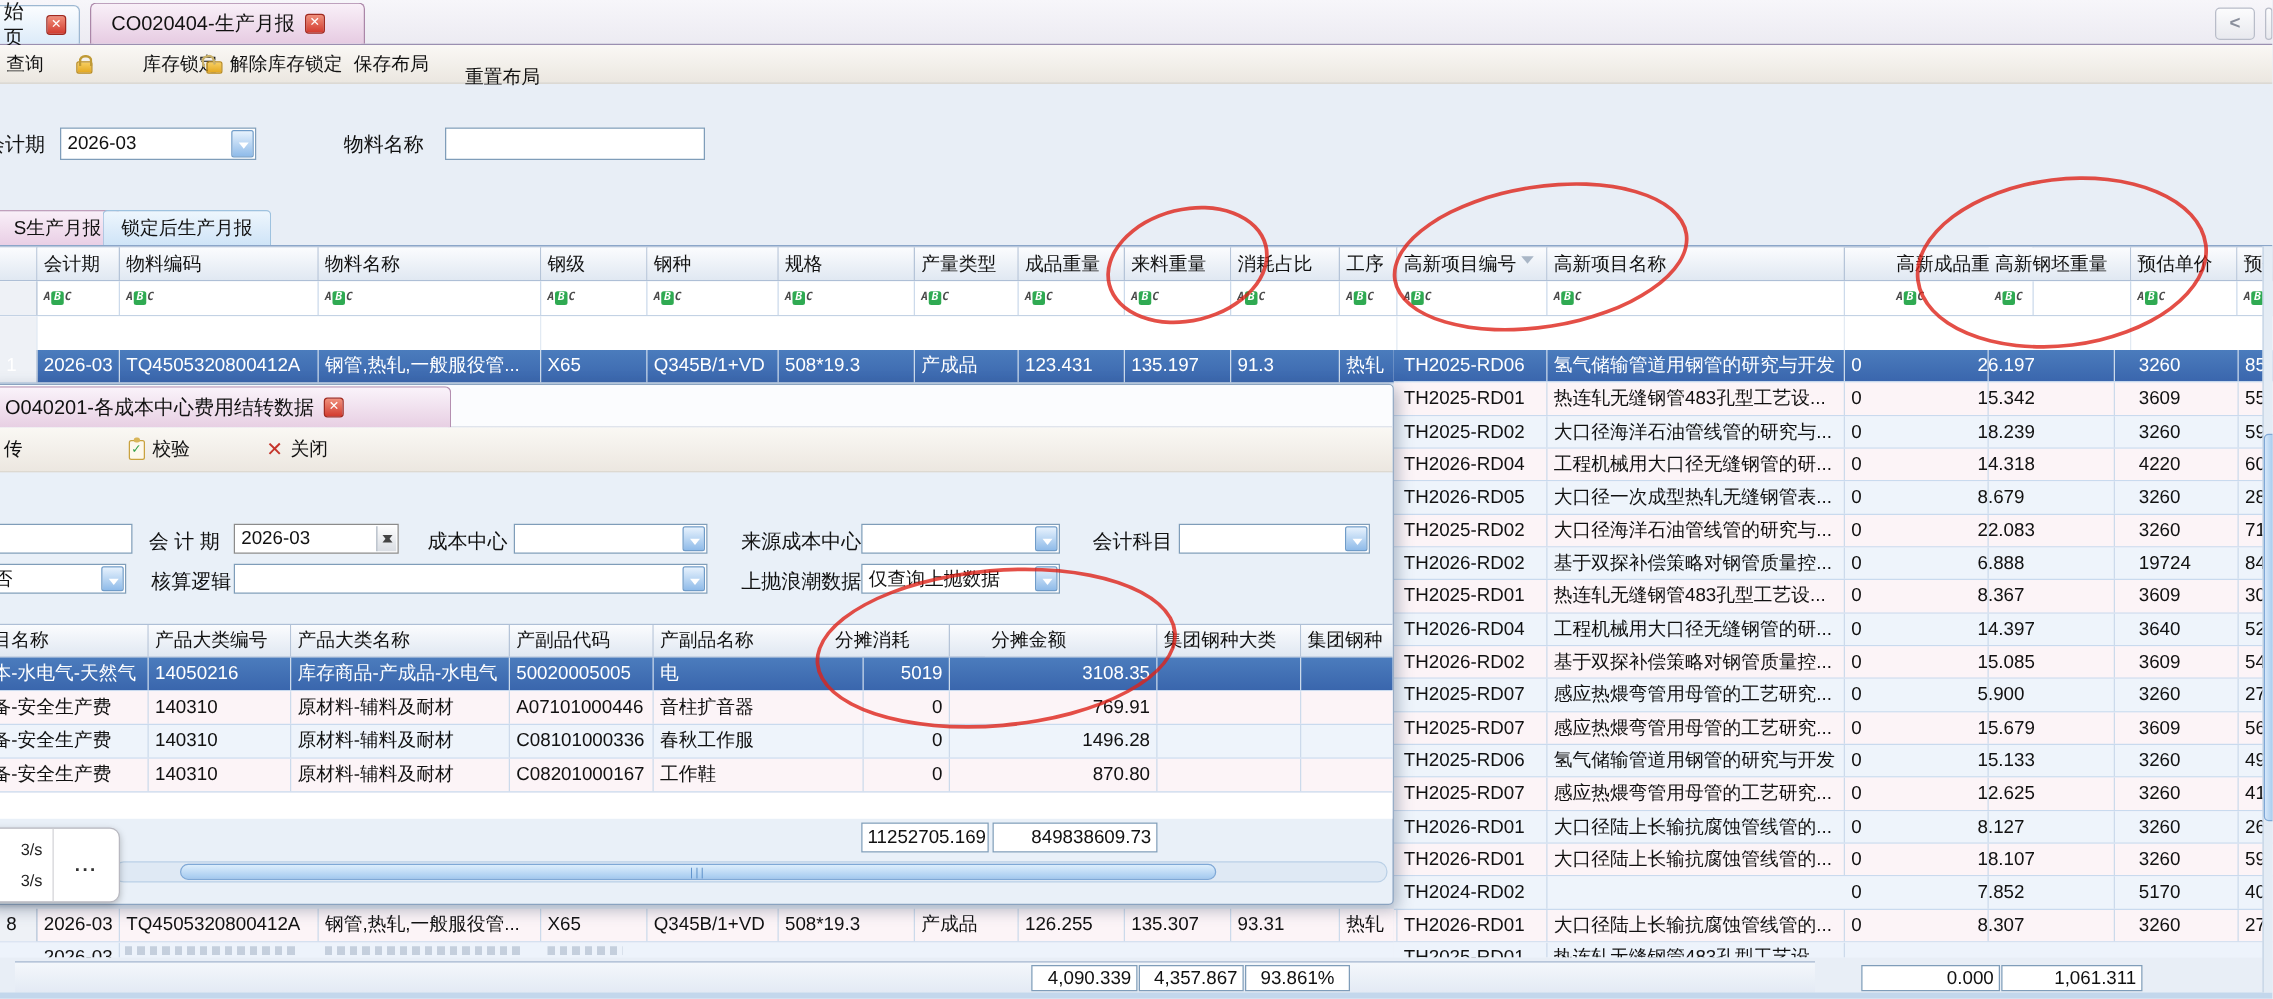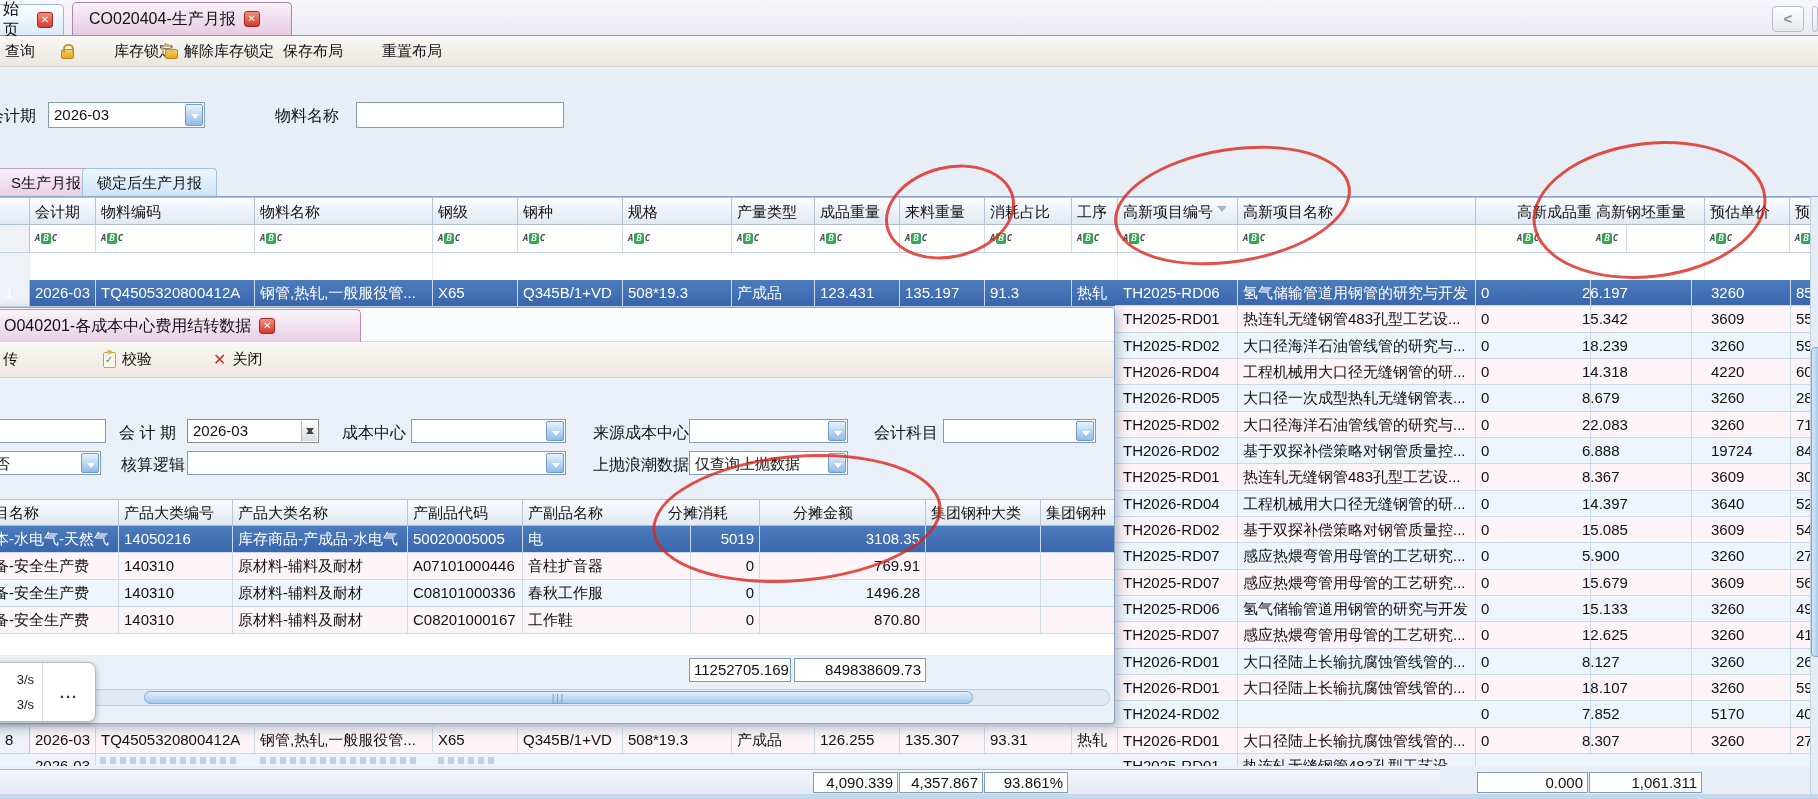--- a/index.html
+++ b/index.html
@@ -80,21 +80,21 @@
 .rrow { position:relative; height:26.33px; border-bottom:1px solid #c9daee; }
 .rrow:nth-of-type(odd) { background:#eef4fb; }
 .rrow:nth-of-type(even) { background:#fcf4f7; }
 .rrow:first-of-type { background:linear-gradient(#4b7cbd,#3a66ad); color:#fff; }
 .rrow .cell { line-height:26px; }
 .rc0{left:3px;width:120px}.rc1{left:123px;width:238px}.rc2{left:361px;width:115px}
 .rc3{left:462px;width:115px}.rc4{left:591px;width:85px}.rc5{left:676px;width:27px;border-right:none}
 .sliver { position:absolute; overflow:hidden; background:#edf3fb; }
 .smudge { position:absolute; top:3px; height:7px; opacity:.45;
   background:repeating-linear-gradient(90deg,#93a3b8 0 6px,transparent 6px 10px); }
-.gsummary { position:absolute; left:0; top:769px; width:1440px; height:25px;
+.gsummary { position:absolute; left:12px; top:769px; width:1440px; height:25px;
   background:linear-gradient(#f4f7fb,#e3eaf4); border-top:1px solid #a5b8d0; }
 .sbox { position:absolute; top:2px; height:21px; background:#fff; border:1px solid #7f9db9;
   text-align:right; padding:0 4px; line-height:19px; font-size:15px; }
 
 
 .modal { position:absolute; left:-12px; top:307px; width:1127px; height:417px; z-index:40;
   background:#e9f0f8; border:1px solid #8aa3c0; border-radius:4px;
   box-shadow:3px 4px 12px rgba(50,70,100,.35); overflow:hidden; }
 .mtitle { position:absolute; left:0; top:0; width:1127px; height:34px; background:#fbfcfe; border-bottom:1px solid #d8dce6; }
 .mtab { position:absolute; left:0; top:1px; width:372px; height:33px; display:flex; align-items:center; gap:8px;
@@ -177,21 +177,21 @@
     <i class="icon-lock"></i>
     <span>库存锁定</span>
   </div>
   <div class="tbi" style="left:165px;">
     <i class="icon-unlock"></i>
     <span>解除库存锁定</span>
   </div>
   <div class="tbi" style="left:283px;">
     <span>保存布局</span>
   </div>
-  <div class="tbi" style="left:382px;">
+  <div class="tbi" style="left:372px;margin-top:10px;">
     <span>重置布局</span>
   </div>
 </div>
 
 <div class="flabel" style="left:-12px;top:106px;">会计期</div>
 <div class="combo" style="left:48px;top:102px;width:157px;height:26px;">
   <span class="val">2026-03</span>
   <i class="ddbtn"></i>
 </div>
 <div class="flabel" style="left:275px;top:106px;">物料名称</div>
@@ -504,21 +504,21 @@
   <div class="smudge" style="left:438px;width:60px;"></div>
 </div>
 <div class="sliver" style="left:1115px;top:754px;width:703px;height:12px;">
   <div class="cell rc0" style="line-height:24px;">TH2025-RD01</div>
   <div class="cell rc1" style="line-height:24px;">热连轧无缝钢管483孔型工艺设...</div>
 </div>
 
 <div class="gsummary">
   <div class="sbox" style="left:813px;width:85px;">4,090.339</div>
   <div class="sbox" style="left:899px;width:84px;">4,357.867</div>
-  <div class="sbox" style="left:984px;width:84px;">93.861%</div>
+  <div class="sbox" style="left:984px;width:84px;text-align:center;">93.861%</div>
   <div class="sbox" style="left:1477px;width:111px;">0.000</div>
   <div class="sbox" style="left:1589px;width:113px;">1,061.311</div>
 </div>
 
 <div class="vscroll">
   <div class="thumb"></div>
 </div>
 <div class="bstrip"></div>
 
 <div class="modal">

